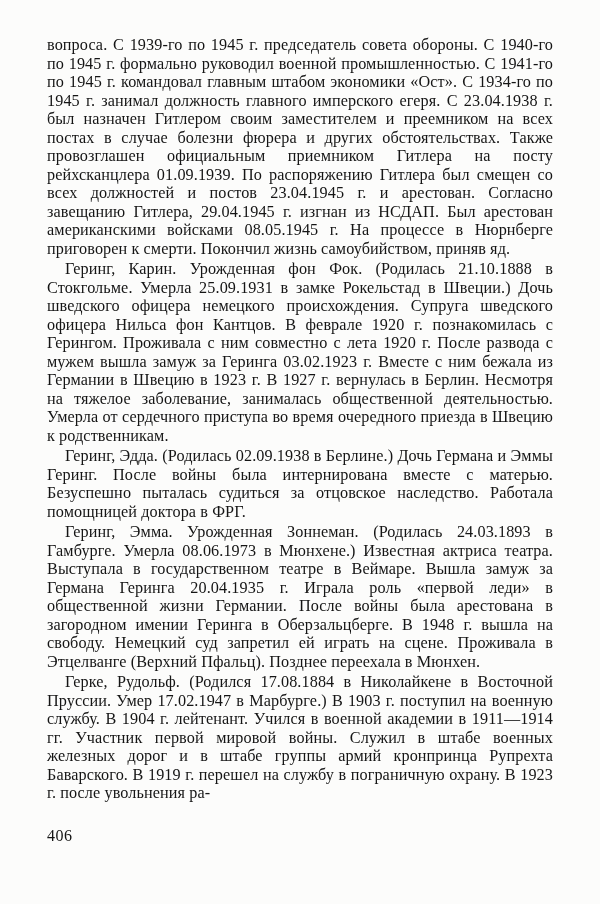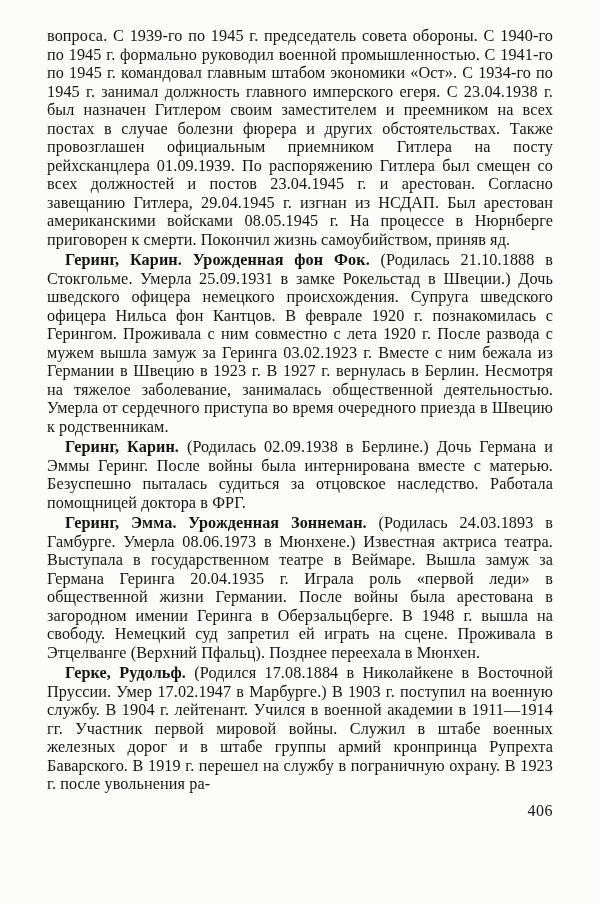--- a/index.html
+++ b/index.html
@@ -11,55 +11,55 @@
     height: 904px;
     background: #fcfcfb;
     font-family: "Liberation Serif", "DejaVu Serif", serif;
     color: #151515;
     overflow: hidden;
   }
   .page {
     box-sizing: border-box;
     width: 600px;
     height: 904px;
-    padding: 27px 47px 0 47px;
+    padding: 36px 47px 0 47px;
   }
   .text-block p {
     margin: 0;
     font-size: 16.2px;
     line-height: 18.5px;
     text-align: justify;
     letter-spacing: 0.1px;
   }
   .text-block p.entry {
     text-indent: 18px;
     margin-top: 2px;
   }
   .lead {
-    font-weight: bold;
+    font-weight: normal;
     margin-top: 40px;
   }
   .page-number {
-    margin-top: 8px;
-    text-align: right;
+    margin-top: 24px;
+    text-align: left;
     font-size: 16px;
     letter-spacing: 0.5px;
   }
 </style>
 </head>
 <body>
 
 <div class="page">
   <div class="text-block">
 
     <p><span>вопроса. С 1939-го по 1945 г. председатель совета обороны. С 1940-го по 1945 г. формально руководил военной промышленностью. С 1941-го по 1945 г. командовал главным штабом экономики «Ост». С 1934-го по 1945 г. занимал должность главного имперского егеря. С 23.04.1938 г. был назначен Гитлером своим заместителем и преемником на всех постах в случае болезни фюрера и других обстоятельствах. Также провозглашен официальным приемником Гитлера на посту рейхсканцлера 01.09.1939. По распоряжению Гитлера был смещен со всех должностей и постов 23.04.1945 г. и арестован. Согласно завещанию Гитлера, 29.04.1945 г. изгнан из НСДАП. Был арестован американскими войсками 08.05.1945 г. На процессе в Нюрнберге приговорен к смерти. Покончил жизнь самоубийством, приняв яд.</span></p>
 
     <p class="entry"><span class="lead">Геринг, Карин. Урожденная фон Фок.</span><span> (Родилась 21.10.1888 в Стокгольме. Умерла 25.09.1931 в замке Рокельстад в Швеции.) Дочь шведского офицера немецкого происхождения. Супруга шведского офицера Нильса фон Кантцов. В феврале 1920 г. познакомилась с Герингом. Проживала с ним совместно с лета 1920 г. После развода с мужем вышла замуж за Геринга 03.02.1923 г. Вместе с ним бежала из Германии в Швецию в 1923 г. В 1927 г. вернулась в Берлин. Несмотря на тяжелое заболевание, занималась общественной деятельностью. Умерла от сердечного приступа во время очередного приезда в Швецию к родственникам.</span></p>
 
-    <p class="entry"><span class="lead">Геринг, Карин.</span><span> (Родилась 02.09.1938 в Берлине.) Дочь Германа и Эммы Геринг. После войны была интернирована вместе с матерью. Безуспешно пыталась судиться за отцовское наследство. Работала помощницей доктора в ФРГ.</span></p>
+    <p class="entry"><span class="lead">Геринг, Эдда.</span><span> (Родилась 02.09.1938 в Берлине.) Дочь Германа и Эммы Геринг. После войны была интернирована вместе с матерью. Безуспешно пыталась судиться за отцовское наследство. Работала помощницей доктора в ФРГ.</span></p>
 
     <p class="entry"><span class="lead">Геринг, Эмма. Урожденная Зоннеман.</span><span> (Родилась 24.03.1893 в Гамбурге. Умерла 08.06.1973 в Мюнхене.) Известная актриса театра. Выступала в государственном театре в Веймаре. Вышла замуж за Германа Геринга 20.04.1935 г. Играла роль «первой леди» в общественной жизни Германии. После войны была арестована в загородном имении Геринга в Оберзальцберге. В 1948 г. вышла на свободу. Немецкий суд запретил ей играть на сцене. Проживала в Этцелванге (Верхний Пфальц). Позднее переехала в Мюнхен.</span></p>
 
     <p class="entry"><span class="lead">Герке, Рудольф.</span><span> (Родился 17.08.1884 в Николайкене в Восточной Пруссии. Умер 17.02.1947 в Марбурге.) В 1903 г. поступил на военную службу. В 1904 г. лейтенант. Учился в военной академии в 1911—1914 гг. Участник первой мировой войны. Служил в штабе военных железных дорог и в штабе группы армий кронпринца Рупрехта Баварского. В 1919 г. перешел на службу в пограничную охрану. В 1923 г. после увольнения ра-</span></p>
 
   </div>
 
   <div class="page-number">406</div>
 </div>
 

